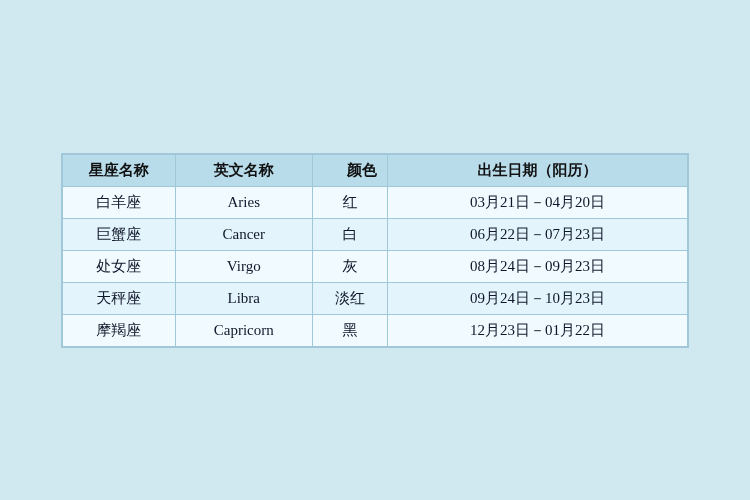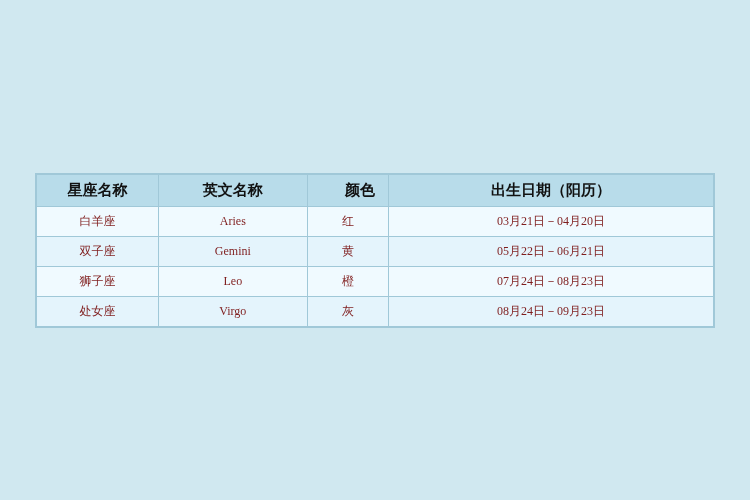--- a/index.html
+++ b/index.html
@@ -8,32 +8,32 @@
       height: 500px;
       background-color: #d0e8f0;
       display: flex;
       align-items: center;
       justify-content: center;
       font-family: "SimSun", "宋体", serif;
     }
     .table-container {
       background-color: #e8f4f8;
       border: 1px solid #a0c8d8;
-      width: 680px;
+      width: 628px;
     }
     table {
       width: 100%;
       border-collapse: collapse;
     }
     th, td {
       border: 1px solid #a0c8d8;
       text-align: center;
       padding: 6px 8px;
-      font-size: 12px;
-      color: #7f1d1d;
+      font-size: 15px;
+      color: #0f172a;
     }
     thead th {
       background-color: #b8dcea;
       font-weight: bold;
       font-size: 15px;
       color: #111;
     }
     tbody tr {
       background-color: #f0faff;
     }
@@ -59,32 +59,38 @@
       </tr>
     </thead>
     <tbody id="table-body">
     <tr>
           <td>白羊座</td>
           <td>Aries</td>
           <td>红</td>
           <td>03月21日－04月20日</td>
         </tr>
         <tr>
-          <td>双子座</td>
-          <td>Gemini</td>
-          <td>黄</td>
-          <td>05月22日－06月21日</td>
-        </tr>
-        <tr>
-          <td>狮子座</td>
-          <td>Leo</td>
-          <td>橙</td>
-          <td>07月24日－08月23日</td>
+          <td>巨蟹座</td>
+          <td>Cancer</td>
+          <td>白</td>
+          <td>06月22日－07月23日</td>
         </tr>
         <tr>
           <td>处女座</td>
           <td>Virgo</td>
           <td>灰</td>
           <td>08月24日－09月23日</td>
         </tr>
+        <tr>
+          <td>天秤座</td>
+          <td>Libra</td>
+          <td>淡红</td>
+          <td>09月24日－10月23日</td>
+        </tr>
+        <tr>
+          <td>摩羯座</td>
+          <td>Capricorn</td>
+          <td>黑</td>
+          <td>12月23日－01月22日</td>
+        </tr>
       </tbody>
   </table>
 </div>
 
 </body></html>

